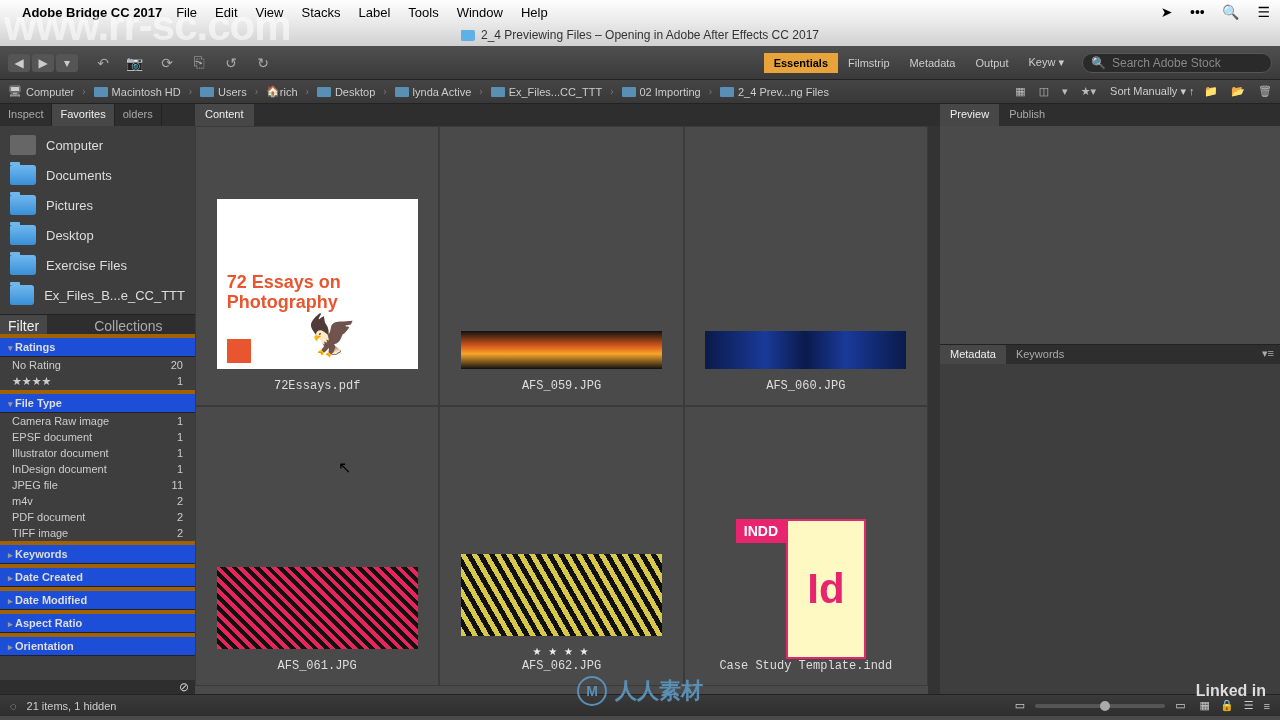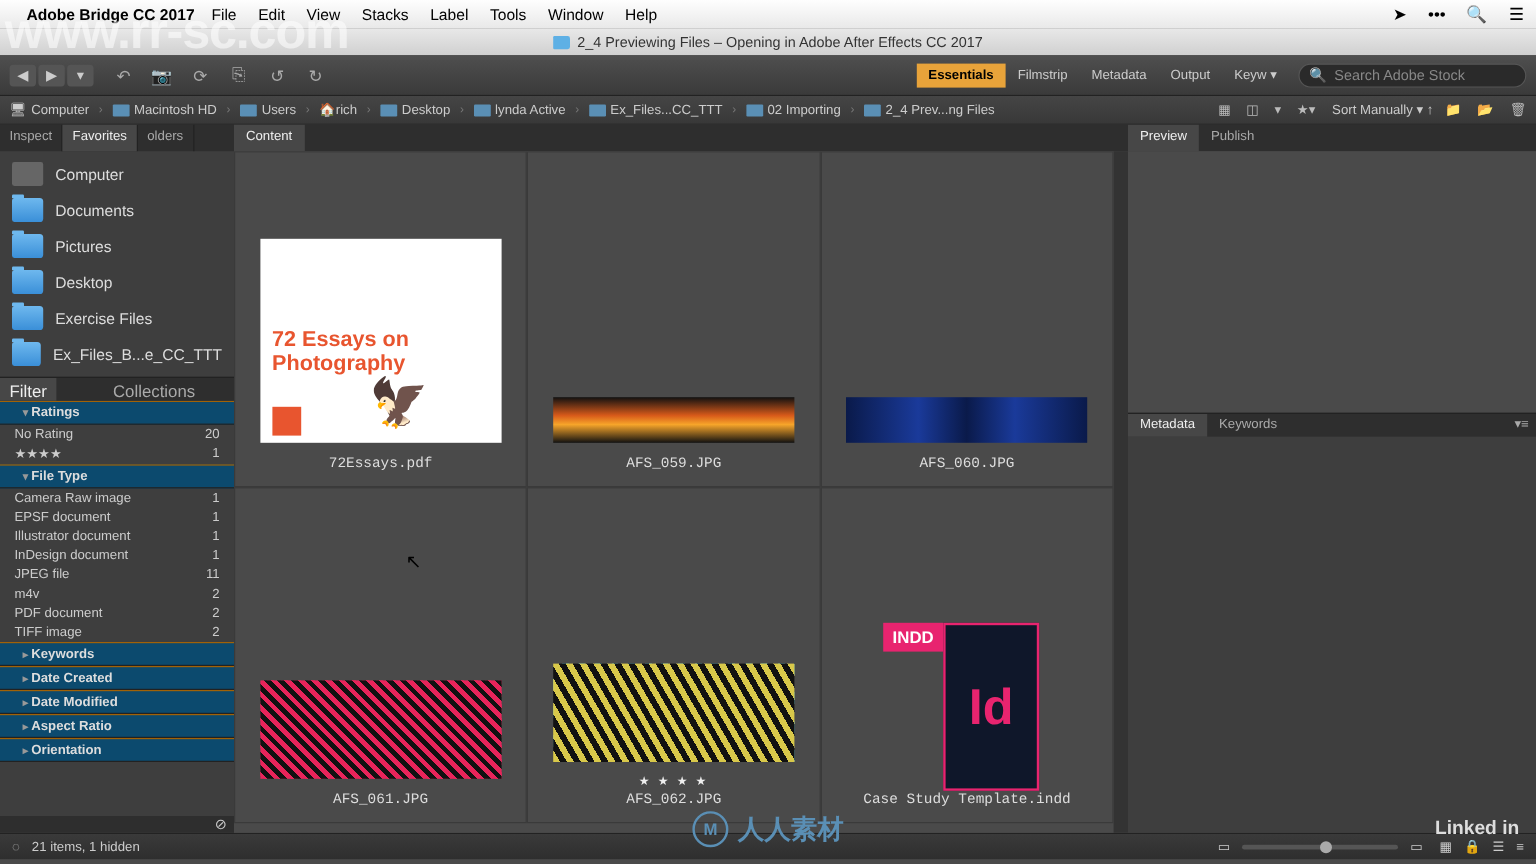--- a/index.html
+++ b/index.html
@@ -35,21 +35,21 @@
 .fav-list { flex:0 0 auto; padding:4px 0; }
 .fav-item { display:flex; align-items:center; padding:5px 10px; color:#ddd; font-size:13px; }
 .fav-item .ficon { width:26px; height:20px; background:linear-gradient(#6eb8ee,#3a8fd8); border-radius:2px 3px 3px 2px; margin-right:10px; position:relative; }
 .fav-item .ficon::before { content:''; position:absolute; top:-3px; left:0; width:10px; height:3px; background:#6eb8ee; border-radius:1px 1px 0 0;}
 .fav-item .monitor { background:#666; border-radius:2px; position:relative; }
 .fav-item .monitor::before{display:none;}
 .filter-tabs { display:flex; background:#2e2e2e; height:20px; font-size:14px; border-top:1px solid #222;gap:39px;}
 .filter-tabs .tab { padding:3px 8px; color:#aaa; }
 .filter-tabs .tab.active { background:#474747; color:#eee; }
 .filter-body { flex:1; overflow-y:auto; font-size:11px; }
-.filter-section { background:#0c4a6e; padding:3px 19px; color:#ddd; font-weight:bold; border-top:1px solid #a16207; border-bottom:1px solid #222;}
+.filter-section { background:#1d4ed8; padding:3px 8px; color:#ddd; font-weight:bold; border-top:4px solid #a16207; border-bottom:1px solid #222;}
 .filter-section::before{content:'▸ '; color:#999; font-size:9px;}
 .filter-section.open::before{content:'▾ ';}
 .filter-row { display:flex; padding:2px 12px; color:#ccc; }
 .filter-row .fname { flex:1; }
 .filter-row .fcount { color:#ccc; }
 .center { flex:1; display:flex; flex-direction:column; background:#4a4a4a; position:relative;}
 .center-tabs { display:flex; background:#2e2e2e; height:22px; font-size:11px; }
 .center-tabs .tab { padding:4px 10px; color:#eee; background:#474747; }
 .content-grid { flex:1; display:grid; grid-template-columns:repeat(3,1fr); grid-auto-rows:280px; overflow-y:auto; }
 .cell { border:1px solid #3a3a3a; display:flex; flex-direction:column; align-items:center; justify-content:flex-end; padding:12px; position:relative;}
@@ -61,21 +61,21 @@
 .pdf-thumb .title{color:#e8552f;font-size:18px;font-weight:bold;padding:6px 10px;line-height:1.1;}
 .pdf-thumb .bird{position:absolute;bottom:10px;right:60px;font-size:40px;color:#333;}
 .pdf-thumb .logo{position:absolute;bottom:6px;left:10px;width:24px;height:24px;background:#e8552f;}
 .img-thumb-short { height:38px; }
 .t059{background:linear-gradient(#111 0%,#d85a1a 40%,#f7a52a 60%,#111 100%);}
 .t060{background:linear-gradient(90deg,#0a1a4a,#1a3a9a 30%,#0a1a4a 50%,#1a3a9a 70%,#0a1a4a);}
 .t061{height:82px;background:repeating-linear-gradient(45deg,#e8245a 0 4px,#111 4px 8px),repeating-linear-gradient(-45deg,#e8245a 0 4px,transparent 4px 8px);}
 .t062{height:82px;background:repeating-linear-gradient(60deg,#d8c84a 0 5px,#111 5px 10px),repeating-linear-gradient(-60deg,#5ac8d8 0 5px,transparent 5px 12px);}
 .indd-thumb{height:140px;width:120px;display:flex;flex-direction:row;align-items:stretch;}
 .indd-thumb .tag{background:#e8246f;color:#fff;font-weight:bold;padding:4px 8px;font-size:14px;align-self:flex-start;margin-left:-10px;}
-.indd-thumb .box{flex:1;background:#0f172a;border:2px solid #e8246f;display:flex;align-items:center;justify-content:center;color:#e8246f;font-size:42px;font-weight:bold;}
+.indd-thumb .box{flex:1;background:#fef9c3;border:2px solid #e8246f;display:flex;align-items:center;justify-content:center;color:#e8246f;font-size:42px;font-weight:bold;}
 .right-col { width:340px; background:#3e3e3e; display:flex; flex-direction:column; }
 .right-tabs { display:flex; background:#2e2e2e; height:22px; font-size:11px;}
 .right-tabs .tab { padding:4px 10px; color:#aaa; }
 .right-tabs .tab.active { background:#474747; color:#eee; }
 .preview-area { flex:1; background:#4a4a4a; }
 .meta-tabs { display:flex; background:#2e2e2e; height:20px; font-size:11px; border-top:1px solid #222;}
 .meta-tabs .tab { padding:3px 10px; color:#aaa; }
 .meta-tabs .tab.active { background:#474747; color:#eee; }
 .meta-body { height:330px; background:#3e3e3e; }
 .statusbar { height:22px; background:linear-gradient(#3a3a3a,#2e2e2e); display:flex; align-items:center; padding:0 10px; color:#ccc; font-size:11px; border-top:1px solid #222;}

